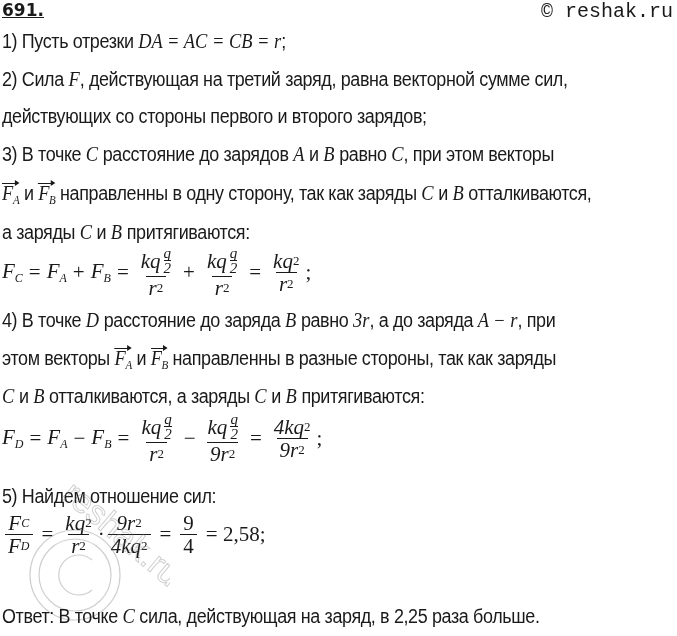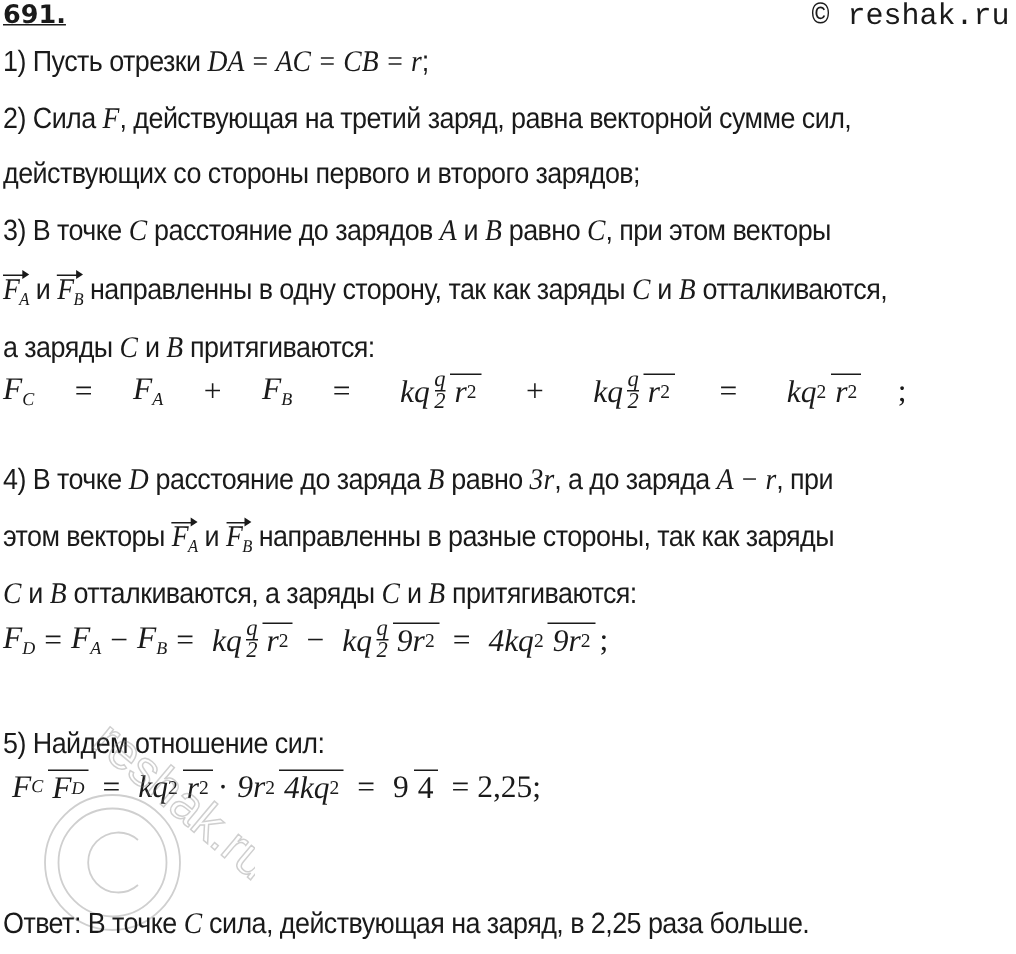--- a/index.html
+++ b/index.html
@@ -23,21 +23,21 @@
     content: ""; position: absolute; right: 0; top: -2px; border-left: 5px solid #1a1a1a;
     border-top: 3px solid transparent; border-bottom: 3px solid transparent;
   }
   sub.s { font-size: 12px; font-style: italic; vertical-align: -4px; }
   .eq {
     position: absolute; left: 2px; display: flex; align-items: center;
     font-family: "Liberation Serif", serif; font-size: 21px; white-space: nowrap;
   }
   .eq .t { font-style: italic; }
   .eq .op { margin: 0 6px; font-style: normal; }
-  .frac { display: inline-flex; flex-direction: row; align-items: center; margin: 0 3px; }
+  .frac { display: inline-flex; flex-direction: column; align-items: center; margin: 0 3px; }
   .frac .n, .frac .d { font-style: italic; padding: 0 3px; line-height: 1.05; display: flex; align-items: center; }
   .frac .d { border-top: 1.3px solid #1a1a1a; }
   .sfrac { display: inline-flex; flex-direction: column; align-items: center; font-size: 15px; margin-left: 3px; vertical-align: 6px; }
   .sfrac span { line-height: 0.95; }
   .sfrac .b { border-top: 1px solid #1a1a1a; }
   sup { font-size: 13px; font-style: normal; }
   .watermark {
     position: absolute; left: 20px; top: 480px; width: 150px; height: 150px; pointer-events: none; opacity: 0.35;
   }
 </style>
@@ -59,21 +59,21 @@
 <div class="line" style="top:143px;">
   <span>3) В точке </span><i class="m">C</i><span> расстояние до зарядов </span><i class="m">A</i><span> и </span><i class="m">B</i><span> равно </span><i class="m">C</i><span>, при этом векторы</span>
 </div>
 <div class="line" style="top:182px;">
   <span class="vec"><span>F</span><sub class="s">A</sub></span><span> и </span><span class="vec"><span>F</span><sub class="s">B</sub></span><span> направленны в одну сторону, так как заряды  </span><i class="m">C</i><span> и </span><i class="m">B</i><span> отталкиваются,</span>
 </div>
 <div class="line" style="top:221px;">
   <span>а заряды </span><i class="m">C</i><span> и </span><i class="m">B</i><span> притягиваются:</span>
 </div>
 
-<div class="eq" style="top:246px;gap:21px;">
+<div class="eq" style="top:246px;">
   <span class="t"><span>F</span><sub class="s">C</sub></span>
   <span class="op">=</span>
   <span class="t"><span>F</span><sub class="s">A</sub></span>
   <span class="op">+</span>
   <span class="t"><span>F</span><sub class="s">B</sub></span>
   <span class="op">=</span>
   <span class="frac">
     <span class="n">
         <span>kq</span>
         <span class="sfrac">
@@ -204,21 +204,21 @@
     <span class="d">
         <span>4kq</span>
         <sup>2</sup>
       </span>
   </span>
   <span class="op">=</span>
   <span class="frac">
     <span class="n" style="font-style:normal;">9</span>
     <span class="d" style="font-style:normal;">4</span>
   </span>
-  <span style="margin-left:6px;">= 2,25;</span>
+  <span style="margin-left:6px;">= 2,58;</span>
 </div>
 
 <svg class="watermark" viewBox="0 0 150 150">
   <circle cx="55" cy="95" r="45" fill="none" stroke="#777" stroke-width="1.2"></circle>
   <circle cx="55" cy="95" r="36" fill="none" stroke="#777" stroke-width="1.2"></circle>
   <path d="M72 80 A20 20 0 1 0 72 110" fill="none" stroke="#777" stroke-width="1.2"></path>
   <text x="30" y="35" transform="rotate(40 60 40)" font-size="34" fill="none" stroke="#777" stroke-width="1" font-family="Liberation Sans, sans-serif">reshak.ru</text>
 </svg>
 
 <div class="line" style="top:605px;">

